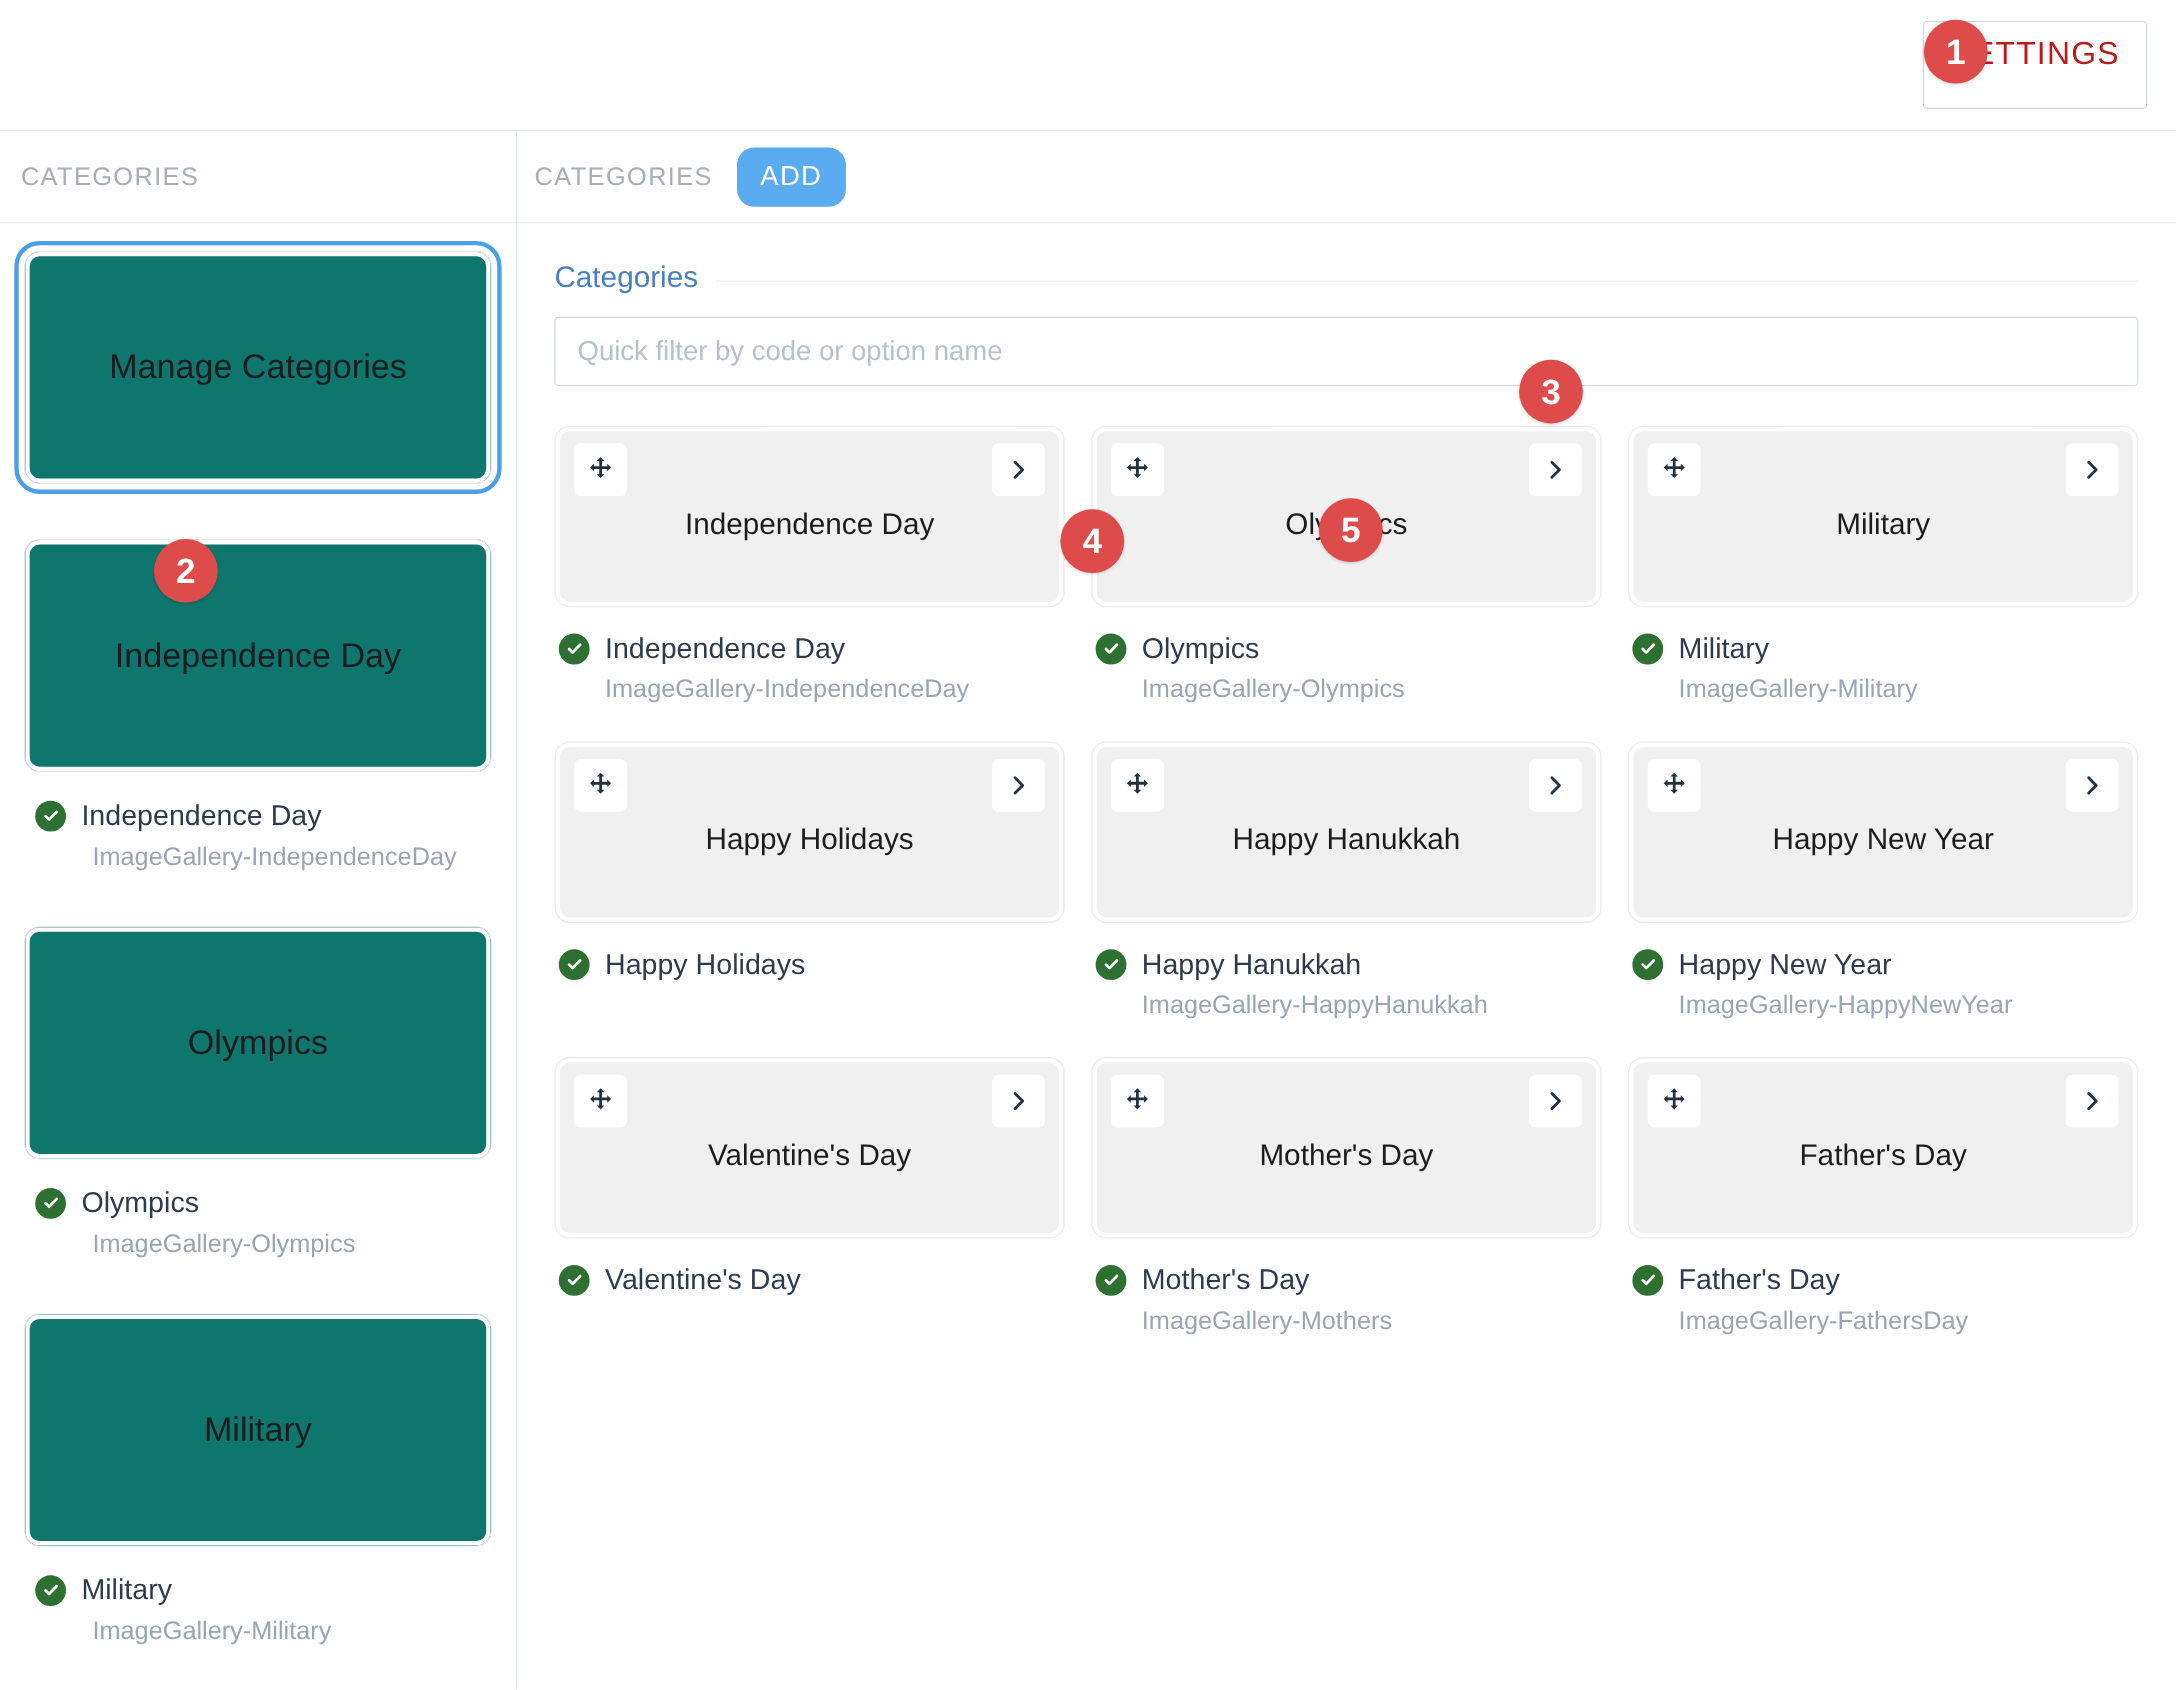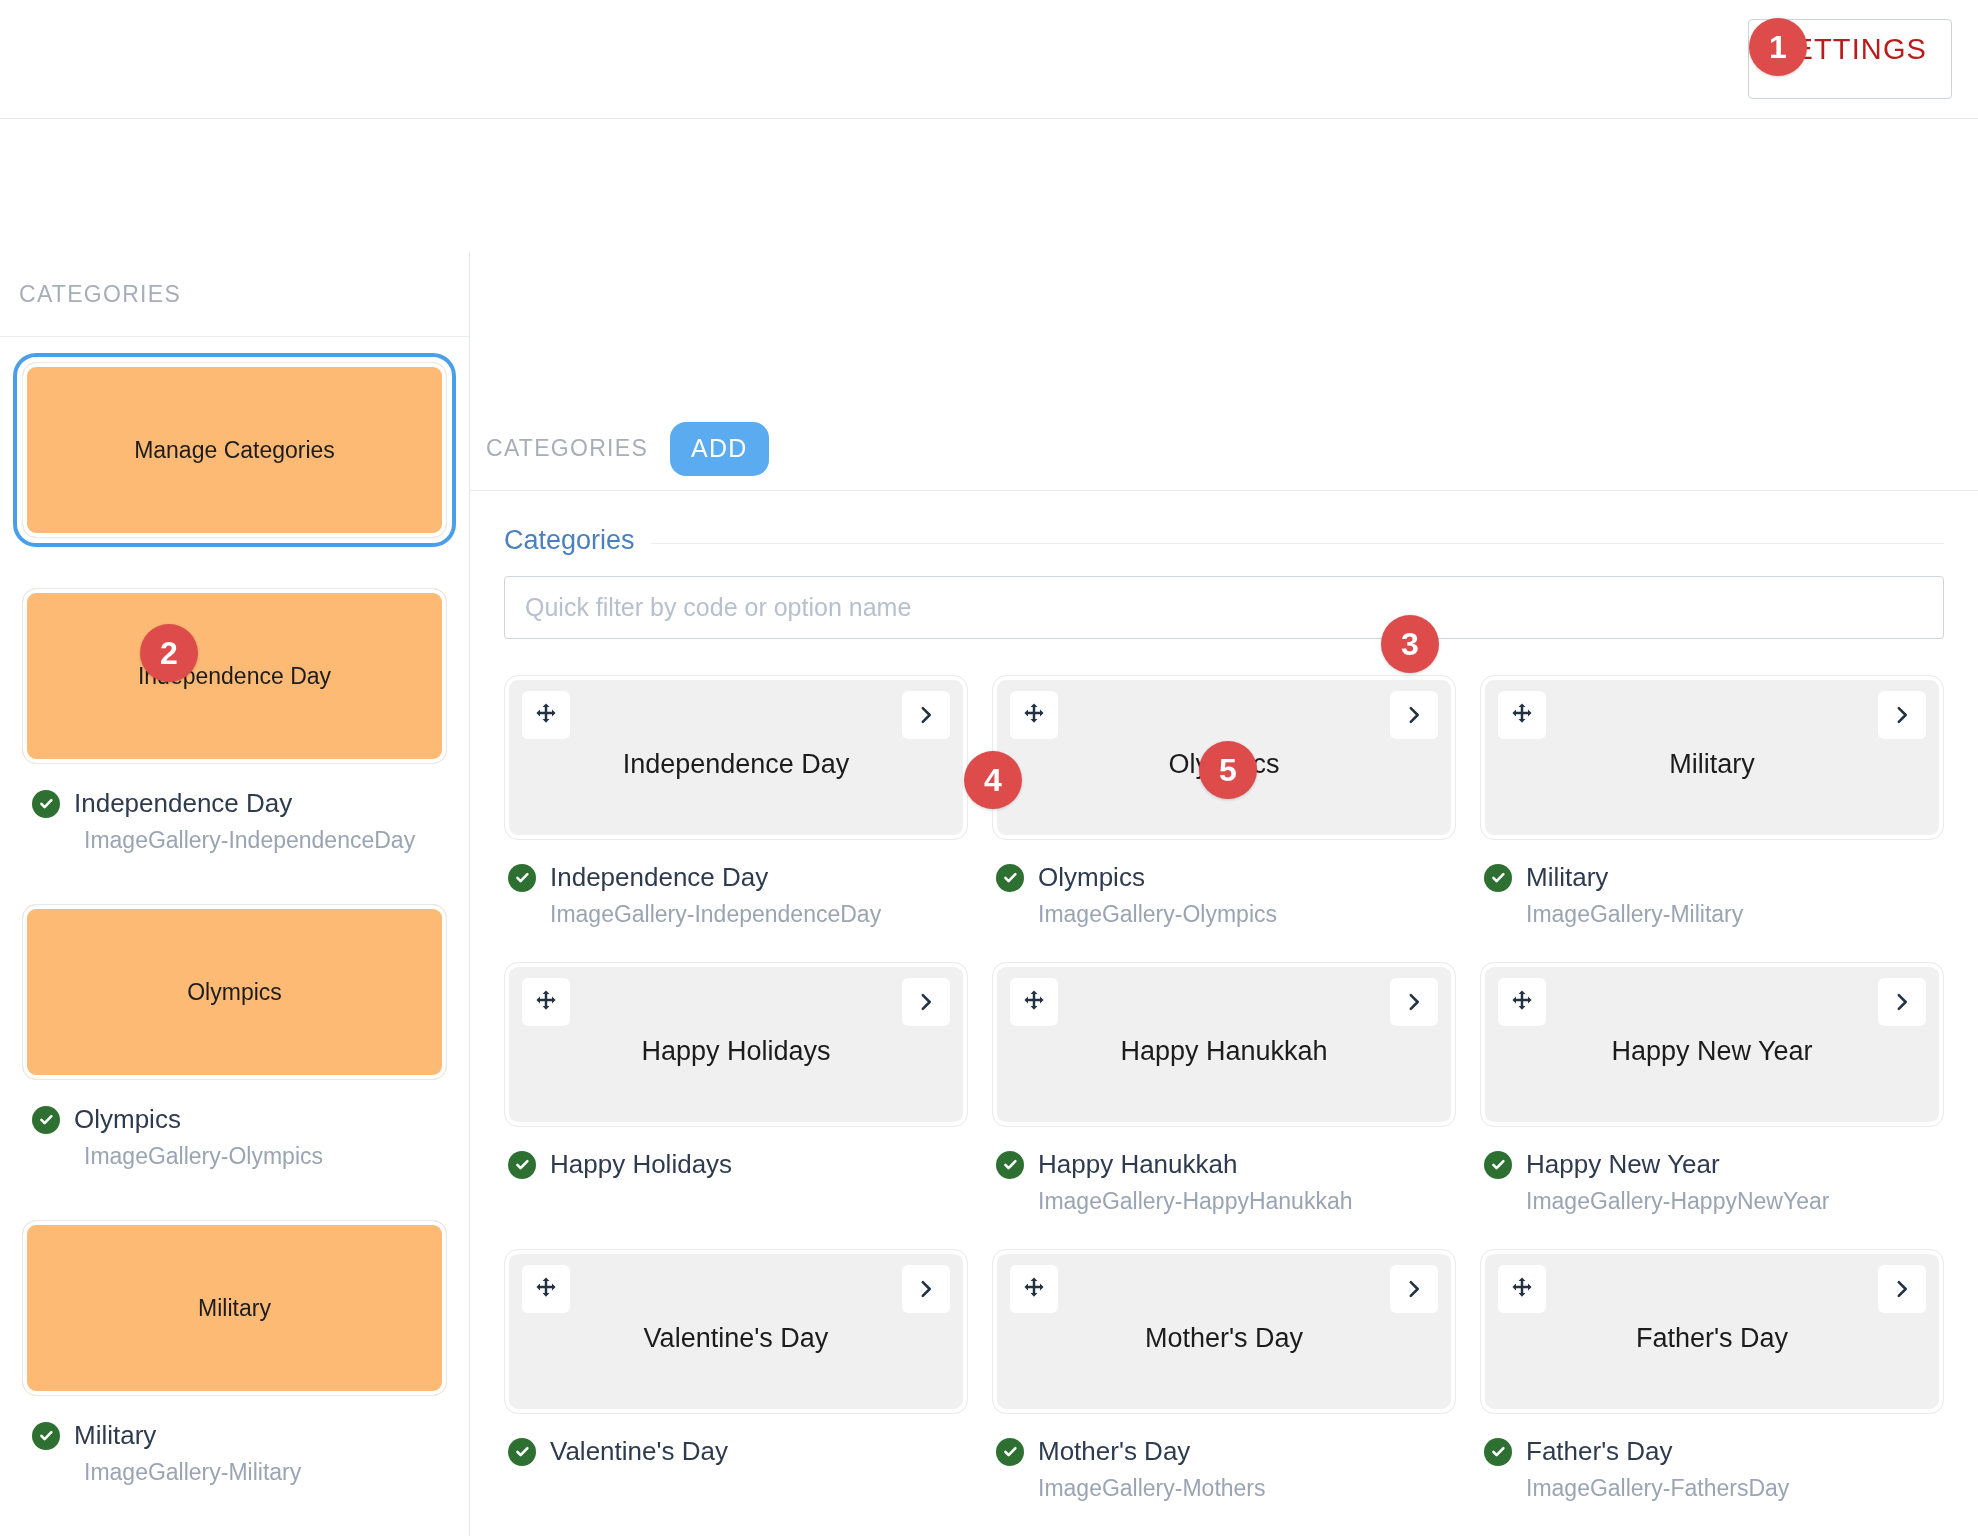--- a/index.html
+++ b/index.html
@@ -49,21 +49,21 @@
     z-index: 50;
     box-shadow: 0 1px 3px rgba(0,0,0,.18);
   }
   #badge1 { top: 18px;   left: 1749px; }
   #badge2 { top: 371px;  left: 140px;  }
   #badge3 { top: 208px;  left: 911px;  }
   #badge4 { top: 344px;  left: 494px;  }
   #badge5 { top: 334px;  left: 729px;  }
 
   
-  .body-split { display: flex; height: 1417px; align-items: flex-end; }
+  .body-split { display: flex; height: 1417px; }
 
   
   .sidebar {
     width: 470px;
     border-right: 1px solid #e3e6ea;
     position: relative;
     overflow: hidden;
   }
   .side-header {
     height: 84px;
@@ -73,28 +73,28 @@
     padding-left: 19px;
   }
   .side-header-label {
     color: #a7aeb8;
     font-size: 23px;
     letter-spacing: 1.3px;
   }
   .side-list { padding: 25px 0 0 0; }
   .side-entry { padding: 0 22px; }
   .side-tile {
-    height: 176px;
-    background: #fdba74;
+    height: 212px;
+    background: #0f766e;
     border: 1px solid #eaeaea;
     border-radius: 14px;
     display: flex;
     align-items: center;
     justify-content: center;
-    font-size: 23px;
+    font-size: 31px;
     color: #1c1c1c;
     box-shadow: 0 0 0 4px #ffffff inset;
   }
   .side-entry.selected .side-tile {
     outline: 4px solid #4a9fe8;
     outline-offset: 5px;
     border-radius: 14px;
   }
   .side-meta { padding: 24px 0 0 10px; }
   .side-meta-row { display: flex; align-items: center; gap: 14px; }

